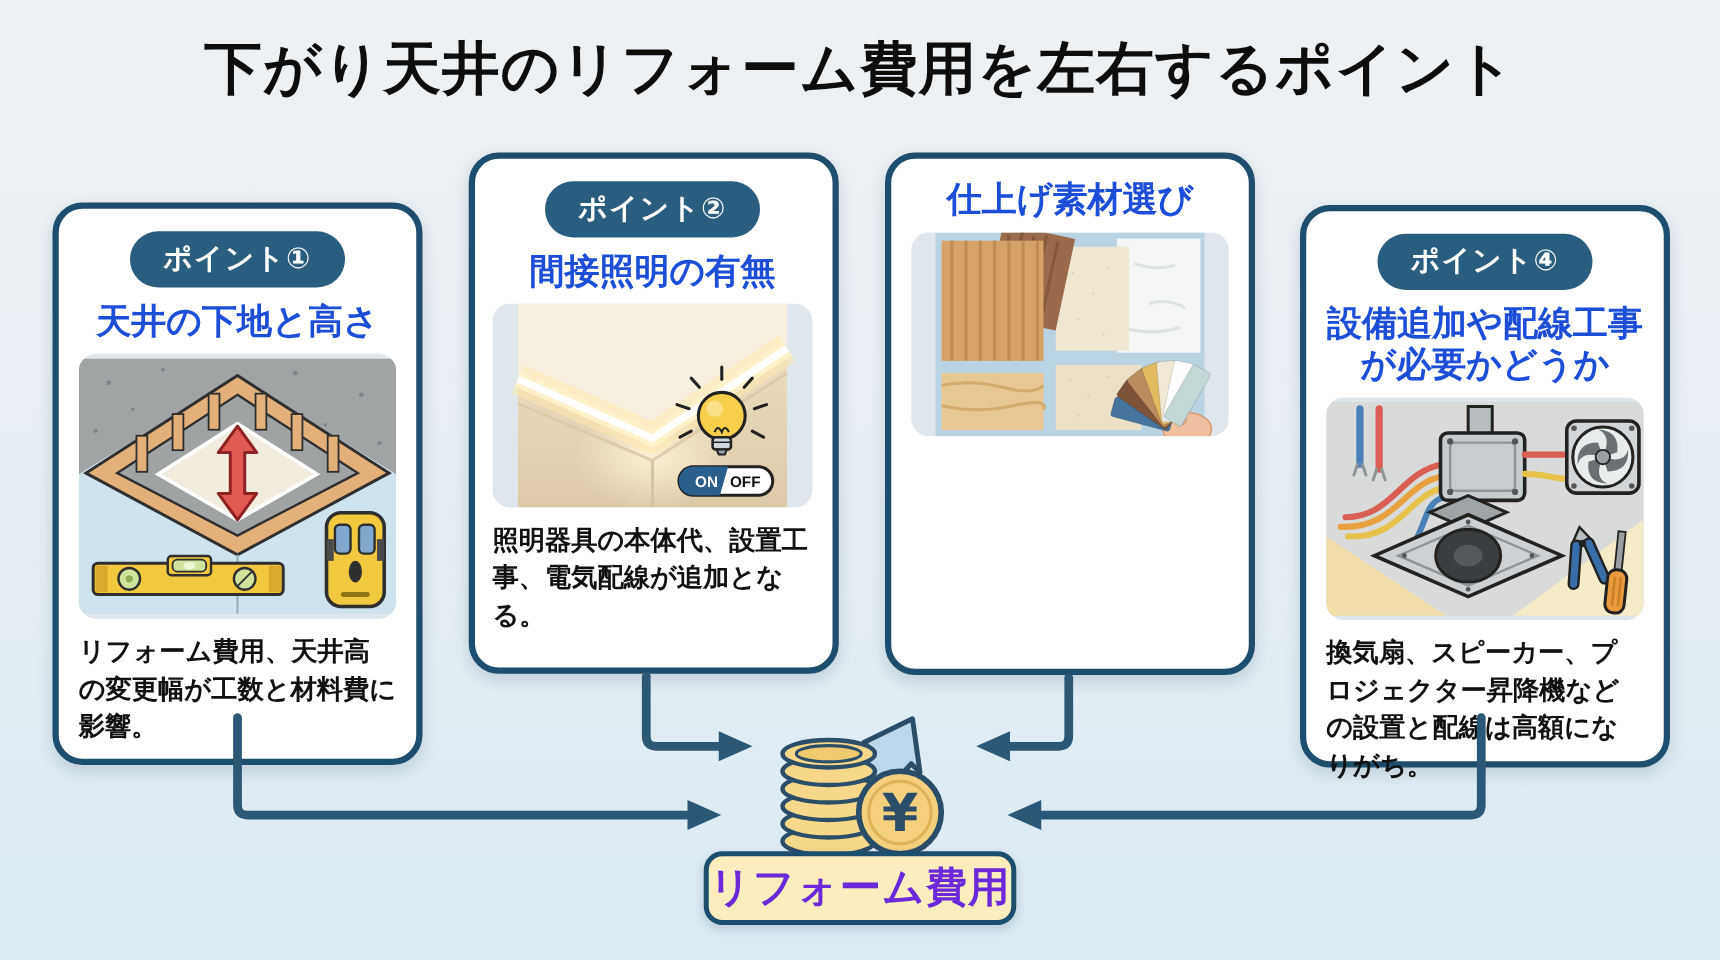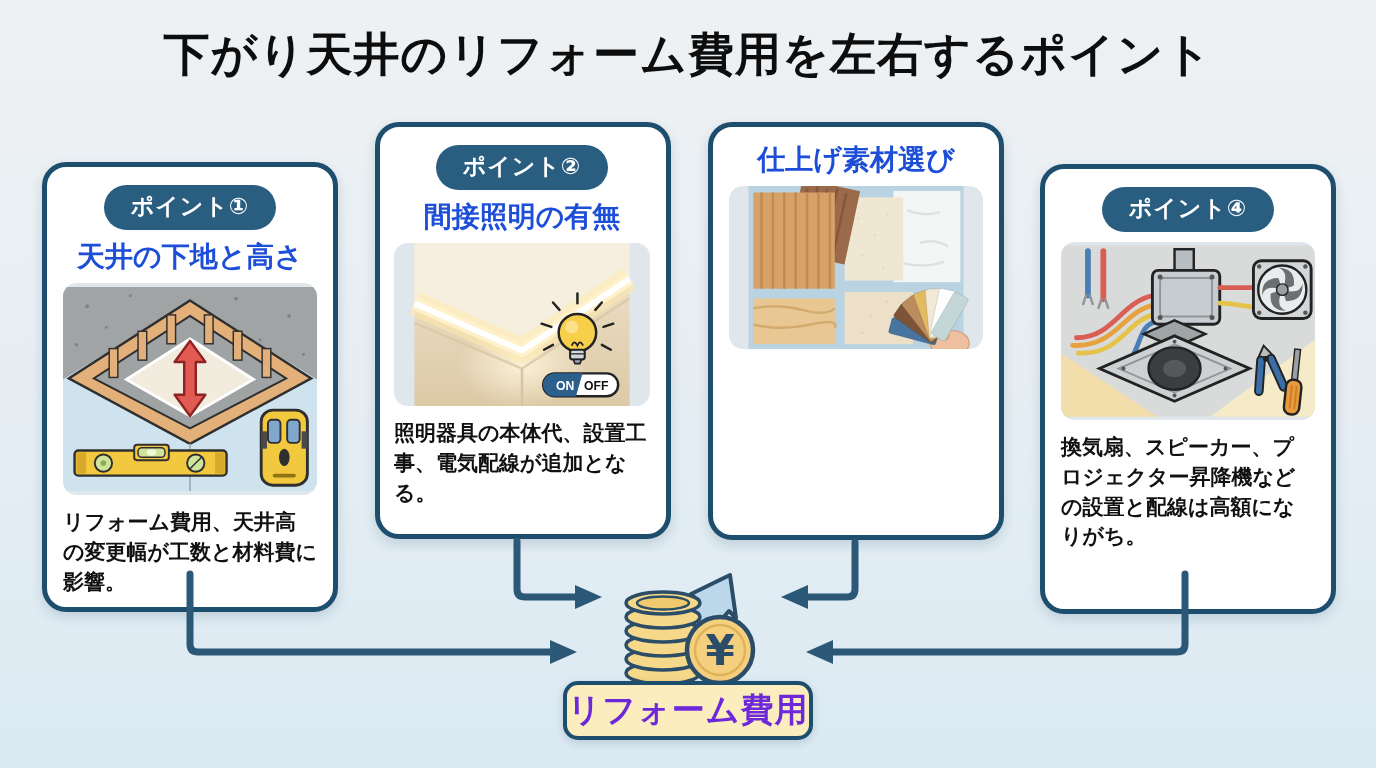--- a/index.html
+++ b/index.html
@@ -261,20 +261,21 @@
           <rect x="-10" y="-60" width="20" height="60" rx="3" transform="rotate(-5)" fill="#f1e9d5"></rect>
           <rect x="-10" y="-60" width="20" height="60" rx="3" transform="rotate(12)" fill="#fdfdfd"></rect>
           <rect x="-10" y="-60" width="20" height="60" rx="3" transform="rotate(30)" fill="#c3d8d6"></rect>
         </g>
       </svg>
     </div>
   </div>
 
   <div class="card card-4">
     <span class="badge">ポイント④</span>
+    <div class="card-title">設備追加や配線工事が必要かどうか</div>
     <div class="illus h178">
       <svg viewBox="0 0 264 178">
         <rect x="0" y="0" width="264" height="178" fill="#d9dbdb"></rect>
         <polygon points="0,112 100,178 0,178" fill="#f2deab"></polygon>
         <polygon points="264,98 264,178 155,178" fill="#f6ebc9"></polygon>
         <g stroke-linecap="round" fill="none">
           <path d="M28,6 V52" stroke="#4a7fb5" stroke-width="6"></path>
           <path d="M44,6 V56" stroke="#d95f55" stroke-width="6"></path>
           <path d="M26,52 l-3,9 M30,52 l3,9" stroke="#8f9598" stroke-width="2.5"></path>
           <path d="M42,56 l-3,9 M46,56 l3,9" stroke="#8f9598" stroke-width="2.5"></path>

